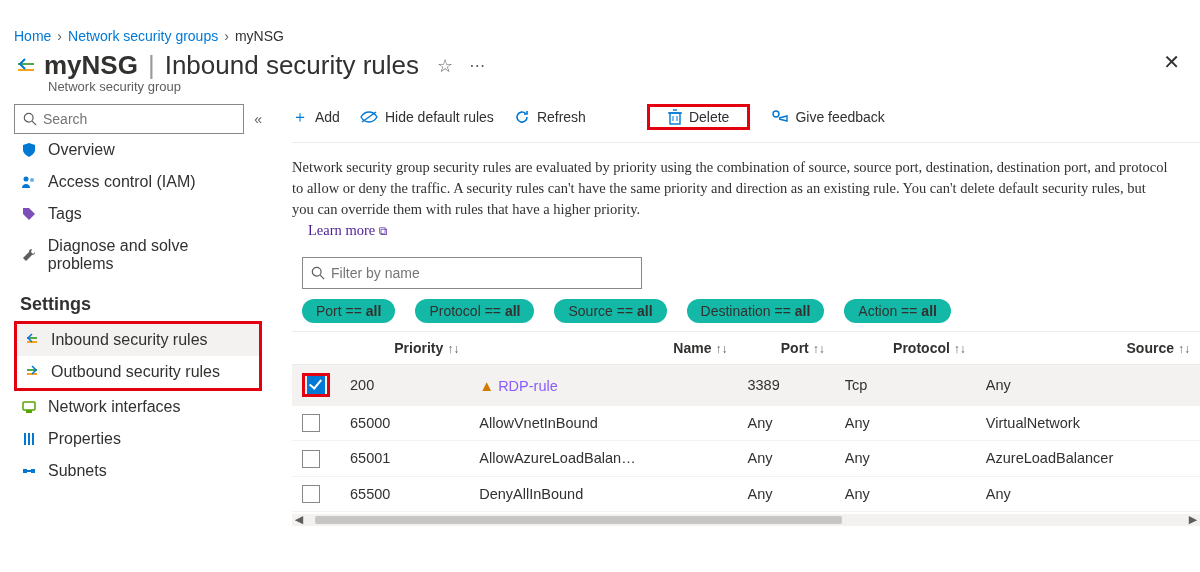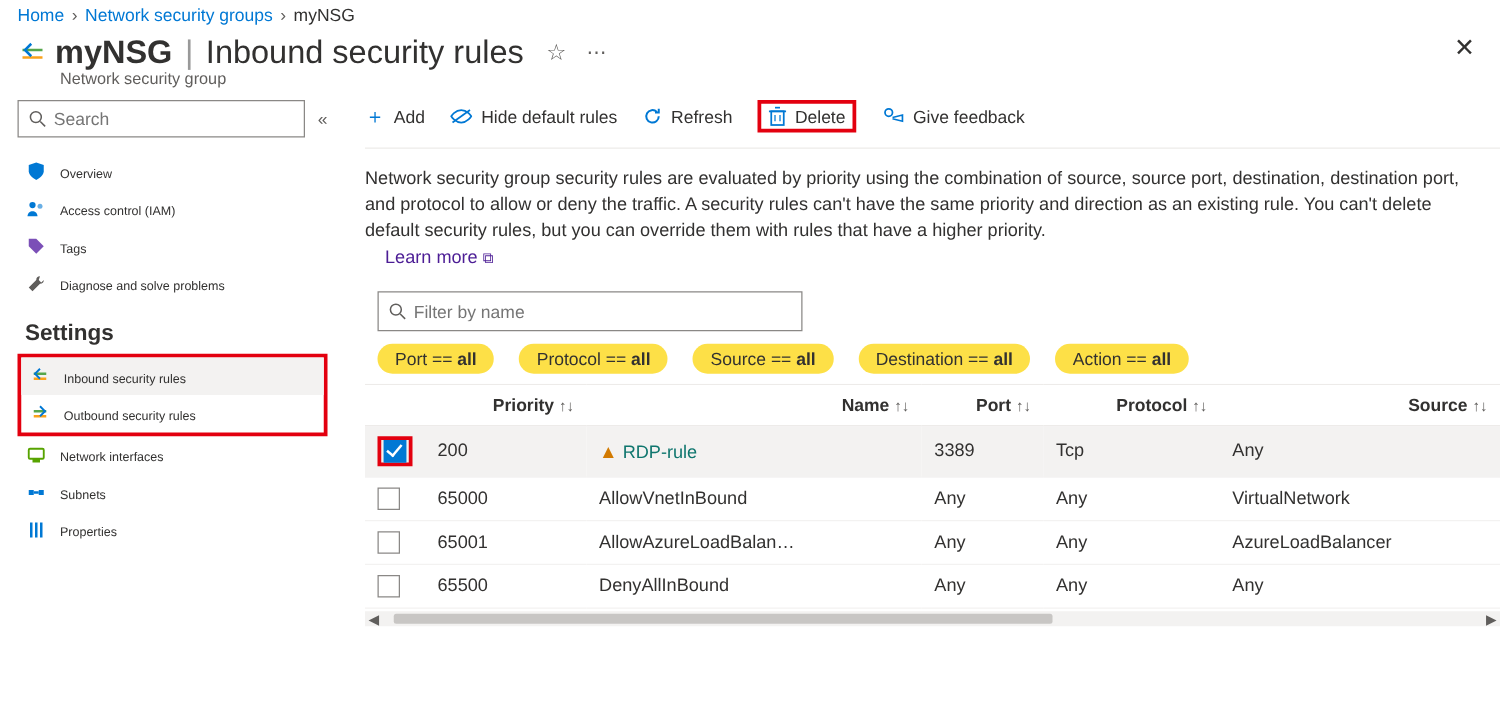--- a/index.html
+++ b/index.html
@@ -6,75 +6,75 @@
     body {
       font-family: "Segoe UI", -apple-system, Arial, sans-serif;
       font-size: 14px;
       color: #323130;
       background: #fff;
       width: 1200px;
       height: 572px;
       overflow: hidden;
     }
     a { color: #0078d4; text-decoration: none; }
-    .breadcrumb { padding: 4px 14px 0; font-size: 14px; display:flex; gap:6px; }
+    .breadcrumb { padding: 4px 14px 0; font-size: 14px; display:flex; gap:6px;margin-top:24px; }
     .breadcrumb .sep { color:#605e5c; }
     .breadcrumb .crumb-current { color:#323130; }
     .header-row { display:flex; align-items:flex-start; padding: 6px 14px 2px 14px; }
     .title-icon { width:30px; padding-top:6px; }
     .title-block { flex: 0 0 auto; display:flex; align-items:center; gap:8px; }
     .title-main { font-size: 26px; font-weight: 600; }
     .title-sub  { font-size: 26px; font-weight: 400; color:#323130; }
     .title-divider { font-size:26px; font-weight:300; color:#999; padding:0 2px; }
     .star { font-size:18px; color:#605e5c; margin-left:10px; cursor:pointer; }
     .more-dots { font-size:16px; color:#605e5c; margin-left:8px; cursor:pointer; letter-spacing:1px; }
     .close-x { margin-left:auto; font-size:20px; color:#323130; cursor:pointer; padding-right:6px; }
     .subtitle { font-size:13px; color:#605e5c; padding-left:48px; margin-top:-4px; }
 
     .body-row { display:flex; height: calc(100% - 88px); }
     .sidebar { width:262px; padding:10px 0 0 14px; }
-    .search-row { display:flex; align-items:center; gap:10px; margin-bottom:12px; }
+    .search-row { display:flex; align-items:center; gap:10px; }
     .search-box { flex:1; border:1px solid #8a8886; padding:4px 8px; display:flex; align-items:center; gap:6px; height:30px; }
     .search-box input { border:none; outline:none; font-size:14px; width:100%; background:transparent; }
     .collapse-chevrons { color:#605e5c; font-size:14px; cursor:pointer; }
-    .nav-item { display:flex; align-items:flex-end; gap:10px; padding:7px 6px; cursor:pointer; font-size:10px; color:#323130; }
+    .nav-item { display:flex; align-items:center; gap:10px; padding:7px 6px; cursor:pointer; font-size:16px; color:#323130; }
     .nav-item.selected { background:#f3f2f1; }
     .nav-section { font-weight:600; padding:14px 6px 6px; font-size:18px; }
     .nav-icon { width:18px; display:inline-flex; justify-content:center; }
     .red-box { border:3px solid #e3000f; }
 
     .main { flex:1; padding:0 0 0 30px; overflow:hidden; display:flex; flex-direction:column; }
     .toolbar { display:flex; align-items:center; gap:20px; padding:10px 0 12px; border-bottom:1px solid #edebe9; }
     .tool-btn { display:flex; align-items:center; gap:7px; cursor:pointer; color:#323130; }
     .tool-btn .ic { color:#0078d4; font-size:16px; display:inline-flex; }
-    .tool-delete-wrap { padding:2px 6px; }
-
-    .intro { padding:14px 30px 8px 0; color:#323130; line-height:1.45; font-size:14.5px; }
+    .tool-delete-wrap { padding:2px 18px;margin-left:41px; }
+
+    .intro { padding:14px 30px 8px 0; color:#323130; line-height:1.45; font-size:14.5px;font-family:Liberation Serif, serif; }
     .learn { color:#4c1d95;margin-left:16px; }
     .ext-icon { font-size:12px; }
 
     .filter-box { border:1px solid #8a8886; width:340px; height:32px; display:flex; align-items:center; gap:6px; padding:0 8px; margin:8px 0 10px 10px; }
     .filter-box input { border:none; outline:none; font-size:14px; width:100%; }
 
     .pills { display:flex; gap:20px; padding:0 0 8px 10px; }
-    .pill { background:#fde047; border-radius:14px; padding:4px 14px; font-size:14px; cursor:pointer; }
+    .pill { background:#14b8a6; border-radius:14px; padding:4px 14px; font-size:14px; cursor:pointer; }
     .pill b { font-weight:700; }
 
     .table-wrap { overflow-x:auto; flex:1; }
     table { border-collapse:collapse; width:100%; min-width:870px; }
     th { text-align:right; font-weight:600; padding:8px 10px; border-top:1px solid #edebe9; border-bottom:1px solid #edebe9; font-size:14px; white-space:nowrap; }
     th .sort { color:#605e5c; font-size:12px; margin-left:4px; }
     td { padding:8px 10px; border-bottom:1px solid #f3f2f1; font-size:14.5px; white-space:nowrap; }
     tr.row-selected { background:#f3f2f1; }
     .chk { width:18px; height:18px; border:1px solid #8a8886; display:inline-block; vertical-align:middle; position:relative; }
     .chk.checked { background:#0078d4; border-color:#0078d4; }
     .chk.checked::after { content:""; position:absolute; left:4px; top:0px; width:5px; height:10px; border:solid #fff; border-width:0 2px 2px 0; transform:rotate(40deg); }
     .chk-wrap { padding:0 2px; display:inline-block; }
     .warn-tri { color:#d27a00; font-size:15px; margin-right:4px; }
-    .link-cell { color:#0f766e; }
+    .link-cell { color:#8b5cf6; }
     .hscroll { height:12px; background:#f3f2f1; margin-top:2px; display:flex; align-items:center; }
     .hscroll .thumb { height:8px; background:#c8c6c4; width:58%; margin-left:1%; border-radius:2px; }
     .hscroll .arrow { width:14px; text-align:center; color:#605e5c; font-size:11px; }
 
     svg { display:block; }
   </style>
 </head>
 <body>
 
 <div class="breadcrumb">
@@ -184,36 +184,36 @@
           <svg width="16" height="16" viewBox="0 0 16 16">
             <rect x="2" y="3" width="12" height="8" rx="1" fill="none" stroke="#57a300" stroke-width="1.5"></rect>
             <rect x="5" y="11" width="6" height="3" fill="#57a300"></rect>
           </svg>
         </span>
       <span>Network interfaces</span>
     </div>
     <div class="nav-item">
       <span class="nav-icon">
           <svg width="16" height="16" viewBox="0 0 16 16">
+            <rect x="3" y="2" width="2" height="12" fill="#0078d4"></rect>
+            <rect x="7" y="2" width="2" height="12" fill="#0078d4"></rect>
+            <rect x="11" y="2" width="2" height="12" fill="#0078d4"></rect>
+          </svg>
+        </span>
+      <span>Properties</span>
+    </div>
+    <div class="nav-item">
+      <span class="nav-icon">
+          <svg width="16" height="16" viewBox="0 0 16 16">
             <rect x="2" y="6" width="4" height="4" fill="#0078d4"></rect>
             <rect x="10" y="6" width="4" height="4" fill="#0078d4"></rect>
             <line x1="6" y1="8" x2="10" y2="8" stroke="#0078d4" stroke-width="2"></line>
           </svg>
         </span>
       <span>Subnets</span>
-    </div>
-    <div class="nav-item">
-      <span class="nav-icon">
-          <svg width="16" height="16" viewBox="0 0 16 16">
-            <rect x="3" y="2" width="2" height="12" fill="#0078d4"></rect>
-            <rect x="7" y="2" width="2" height="12" fill="#0078d4"></rect>
-            <rect x="11" y="2" width="2" height="12" fill="#0078d4"></rect>
-          </svg>
-        </span>
-      <span>Properties</span>
     </div>
   </div>
 
   <div class="main">
     <div class="toolbar">
       <span class="tool-btn">
         <span class="ic">＋</span>
         <span>Add</span>
       </span>
       <span class="tool-btn">

